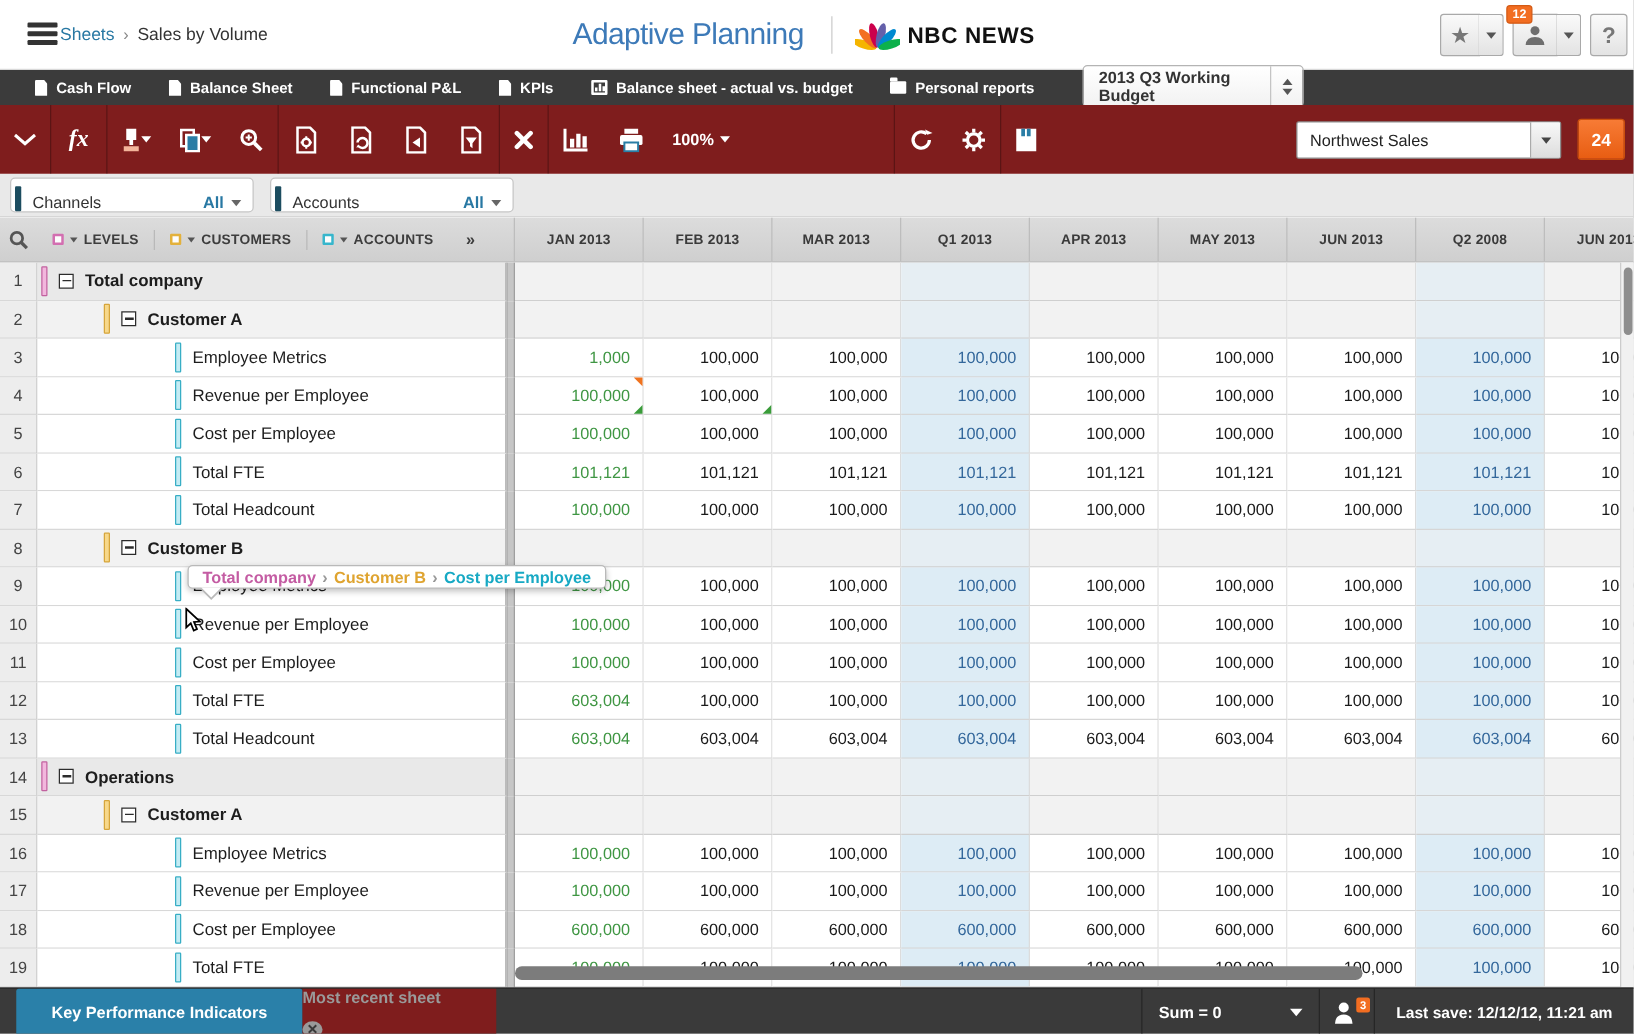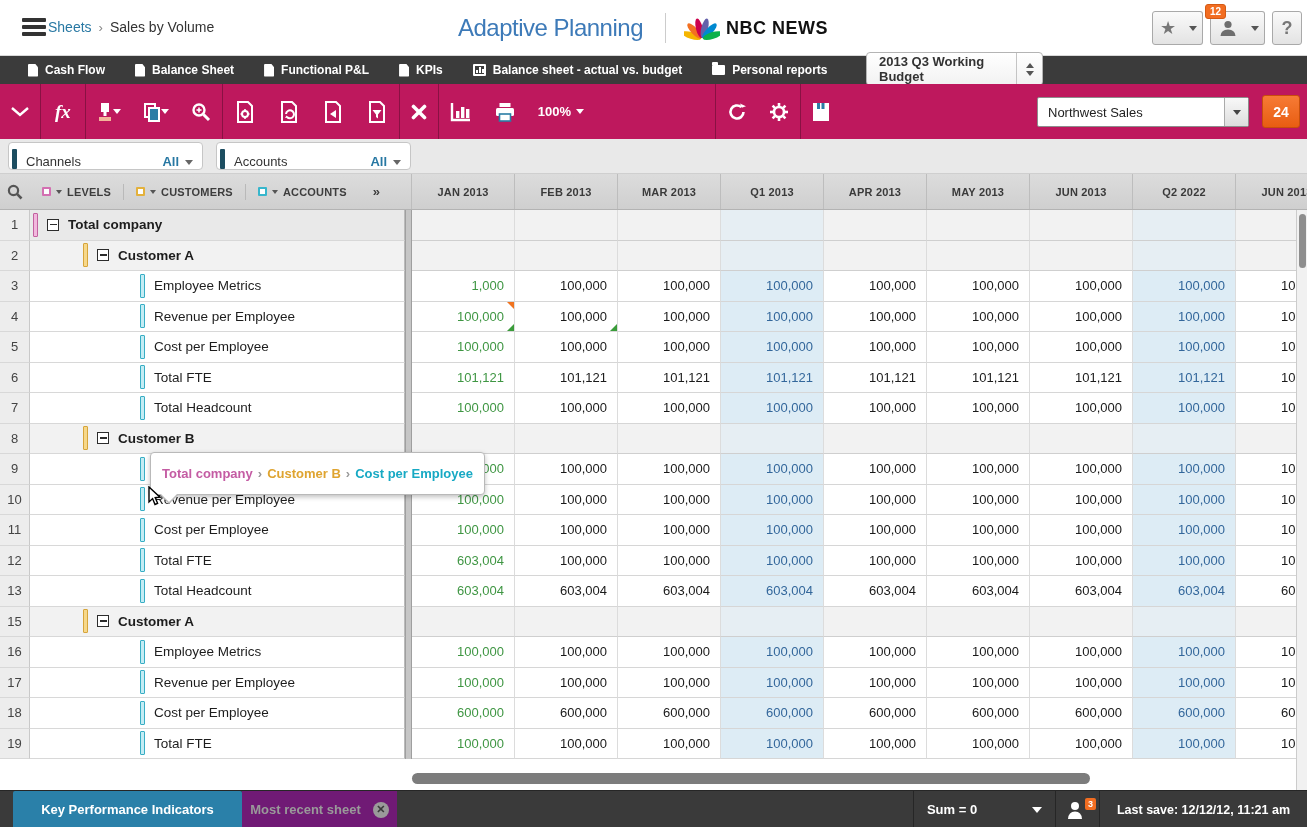--- a/index.html
+++ b/index.html
@@ -45,21 +45,21 @@
   .ic-doc { width:10px; height:13px; background:#fff; border-radius:1px;
     clip-path:polygon(0 0,70% 0,100% 28%,100% 100%,0 100%); }
   .ic-doc-kpi { width:10px; height:13px; background:#fff; border-radius:1px;
     clip-path:polygon(0 0,70% 0,100% 28%,100% 100%,0 100%); }
   .ic-doc-chart { width:13px; height:12px; border:2px solid #fff; border-radius:1px; position:relative; background:#3b3b3b; }
   .ic-doc-chart i { position:absolute; bottom:1px; width:2px; background:#fff; }
   .ic-doc-chart i:nth-child(1){ left:1px; height:3px; } .ic-doc-chart i:nth-child(2){ left:4px; height:6px; } .ic-doc-chart i:nth-child(3){ left:7px; height:4px; }
   .ic-folder { width:13px; height:10px; background:#fff; border-radius:1px; position:relative; }
   .ic-folder:before { content:""; position:absolute; top:-3px; left:0; width:6px; height:3px; background:#fff; border-radius:1px 1px 0 0; }
   
-  .toolbar { position:relative; height:55px; background:#be185d; display:flex; align-items:center; }
+  .toolbar { position:relative; height:55px; background:#7f1d1d; display:flex; align-items:center; }
   .tsep { width:1px; height:55px; background:rgba(0,0,0,0.28); flex:0 0 auto; }
   .tbtn { height:55px; display:flex; align-items:center; justify-content:center; padding:0 11px; cursor:pointer; color:#fff; flex:0 0 auto; }
   .tbtn svg { display:block; }
   .fx { font-family:"Liberation Serif", serif; font-style:italic; font-size:19px; font-weight:bold; padding:0 14px; }
   .zoomsel { font-size:13px; font-weight:bold; gap:5px; }
   .wcaret { width:0; height:0; border:4px solid transparent; border-top:5px solid #fff; margin-top:4px; }
   .toolbar .spacer { flex:1; }
   .sheetsel { position:absolute; left:1037px; top:13px; width:212px; height:30px; background:#fff; border:1px solid #8d8d8d;
     border-radius:2px; display:flex; align-items:center; cursor:pointer; }
   .sheetsel .txt { flex:1; padding-left:10px; font-size:13px; color:#222; }
@@ -112,31 +112,31 @@
   .mark { position:absolute; width:0; height:0; }
   .mark.orange-tr { top:0; right:0; border-left:7px solid transparent; border-top:7px solid #f0731f; }
   .mark.green-br { bottom:0; right:0; border-left:7px solid transparent; border-bottom:7px solid #3a9c3a; }
   
   .vscroll { position:absolute; top:36px; right:0; width:11px; height:580px; background:#f1f1f1; border-left:1px solid #ccc; }
   .vthumb { position:absolute; top:4px; left:1.5px; width:7px; height:54px; background:#8e8e8e; border-radius:4px; cursor:grab; }
   .hscroll { position:absolute; left:412px; bottom:5px; width:880px; height:12px; }
   .hthumb { position:absolute; left:0; top:0; width:678px; height:11px; background:#7c7c7c; border-radius:6px; cursor:grab; }
   
   .tooltip { position:absolute; left:150px; top:278px; background:#fff; border:1px solid #b9b9b9; border-radius:4px;
-    box-shadow:0 2px 5px rgba(0,0,0,0.25); padding:13px 11px; font-size:13px; font-weight:bold; white-space:nowrap; z-index:5; }
+    box-shadow:0 2px 5px rgba(0,0,0,0.25); padding:1px 11px; font-size:13px; font-weight:bold; white-space:nowrap; z-index:5; }
   .tooltip:after { content:""; position:absolute; left:10px; bottom:-8px; border:8px solid transparent; border-bottom:none; border-top:8px solid #fff; }
   .tooltip:before { content:""; position:absolute; left:9px; bottom:-10px; border:9px solid transparent; border-bottom:none; border-top:9px solid #b9b9b9; }
   .tooltip .tsep2 { color:#999; margin:0 5px; }
   .cursor { position:absolute; left:148px; top:312px; z-index:6; }
   
   .bottombar { position:relative; height:38px; background:#3a3a3a; border-top:1px solid #262626; display:flex; align-items:stretch; }
   .btab-active { margin-left:13px; width:229px; background:#2a80a9; color:#ffffff; font-size:13px; font-weight:bold;
     display:flex; align-items:center; justify-content:center; border-radius:2px 2px 0 0; cursor:pointer; }
-  .btab { width:155px; background:#701a75; color:#9a9a9a; font-size:13px; font-weight:bold;
-    display:flex; align-items:center; justify-content:center; gap:12px; cursor:pointer; }
+  .btab { width:155px; background:#7f1d1d; color:#9a9a9a; font-size:13px; font-weight:bold;
+    display:flex; justify-content:center; gap:12px; cursor:pointer;flex-direction:column; }
   .closec { width:16px; height:16px; border-radius:50%; background:#9a9a9a; color:#3a3a3a; font-size:11px; font-weight:bold;
     display:flex; align-items:center; justify-content:center; cursor:pointer; }
   .bspacer { flex:1; }
   .sumbox { width:143px; border-left:1px solid #262626; border-right:1px solid #262626; display:flex; align-items:center;
     padding:0 13px; color:#fff; font-size:13px; font-weight:bold; cursor:pointer; }
   .sumbox .stxt { flex:1; }
   .sumbox .caretw { width:0; height:0; border:5px solid transparent; border-top:6px solid #fff; margin-top:5px; }
   .busers { width:44px; border-right:1px solid #262626; display:flex; align-items:center; justify-content:center; position:relative; cursor:pointer; }
   .badge3 { position:absolute; right:3px; top:7px; background:#f26d21; color:#fff; font-size:9px; font-weight:bold; padding:1px 3px; border-radius:2px; }
   .lastsave { display:flex; align-items:center; padding:0 17px 0 17px; color:#fff; font-size:12.5px; font-weight:bold; }
@@ -415,21 +415,21 @@
         <span class="morecols">»</span>
       </div>
       <span id="monthCells" style="display:flex;">
           <div class="mcell">JAN 2013</div>
           <div class="mcell">FEB 2013</div>
           <div class="mcell">MAR 2013</div>
           <div class="mcell">Q1 2013</div>
           <div class="mcell">APR 2013</div>
           <div class="mcell">MAY 2013</div>
           <div class="mcell">JUN 2013</div>
-          <div class="mcell">Q2 2022</div>
+          <div class="mcell">Q2 2008</div>
           <div class="mcell">JUN 2013</div>
         </span>
     </div>
     <div class="gbody" id="gridBody">
         <div class="trow level">
           <div class="rnum">1</div>
           <div class="lcell">
             <span class="cbar"></span>
             <span class="collapse">
               <span class="minus"></span>
@@ -650,20 +650,40 @@
           <div class="cell leadcol">603,004</div>
           <div class="cell">603,004</div>
           <div class="cell">603,004</div>
           <div class="cell qcol">603,004</div>
           <div class="cell">603,004</div>
           <div class="cell">603,004</div>
           <div class="cell">603,004</div>
           <div class="cell qcol">603,004</div>
           <div class="cell">603,004</div>
         </div>
+        <div class="trow level">
+          <div class="rnum">14</div>
+          <div class="lcell">
+            <span class="cbar"></span>
+            <span class="collapse">
+              <span class="minus"></span>
+            </span>
+            <span class="rlabel">Operations</span>
+          </div>
+          <div class="rsplit"></div>
+          <div class="cell grp"></div>
+          <div class="cell grp"></div>
+          <div class="cell grp"></div>
+          <div class="cell qcol grp"></div>
+          <div class="cell grp"></div>
+          <div class="cell grp"></div>
+          <div class="cell grp"></div>
+          <div class="cell qcol grp"></div>
+          <div class="cell grp"></div>
+        </div>
         <div class="trow customer">
           <div class="rnum">15</div>
           <div class="lcell">
             <span class="cbar"></span>
             <span class="collapse">
               <span class="minus"></span>
             </span>
             <span class="rlabel">Customer A</span>
           </div>
           <div class="rsplit"></div>

